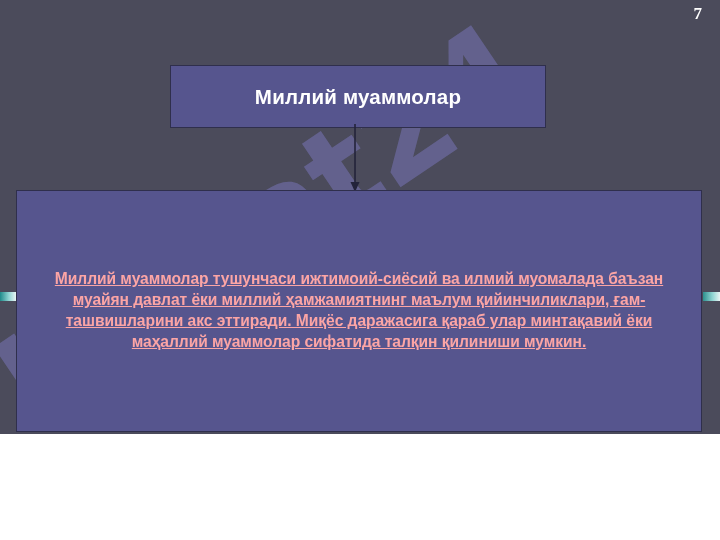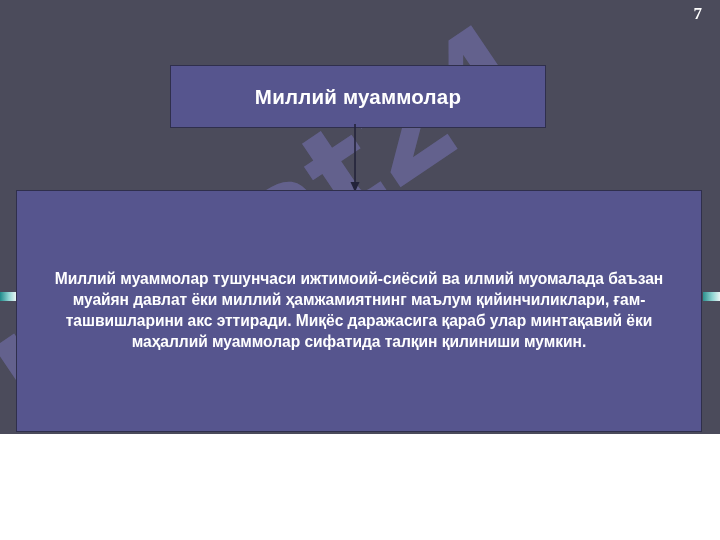--- a/index.html
+++ b/index.html
@@ -132,27 +132,28 @@
   #body-box {
     left: 16px;
     top: 190px;
     width: 686px;
     height: 242px;
     display: flex;
     align-items: center;
     justify-content: center;
   }
   #body-text {
-    color: #ffffff;
+    color: #fca5a5;
     font-size: 15.6px;
     font-weight: bold;
     line-height: 1.34;
     text-align: center;
     padding: 0 20px;
     letter-spacing: -0.05px;
+    text-decoration: underline;
   }
 </style>
 </head>
 <body>
 
 <div id="slide">
 
   <div id="wm-onwhite" class="wm">Hujjat24</div>
 
   <div id="slide-bg"></div>

